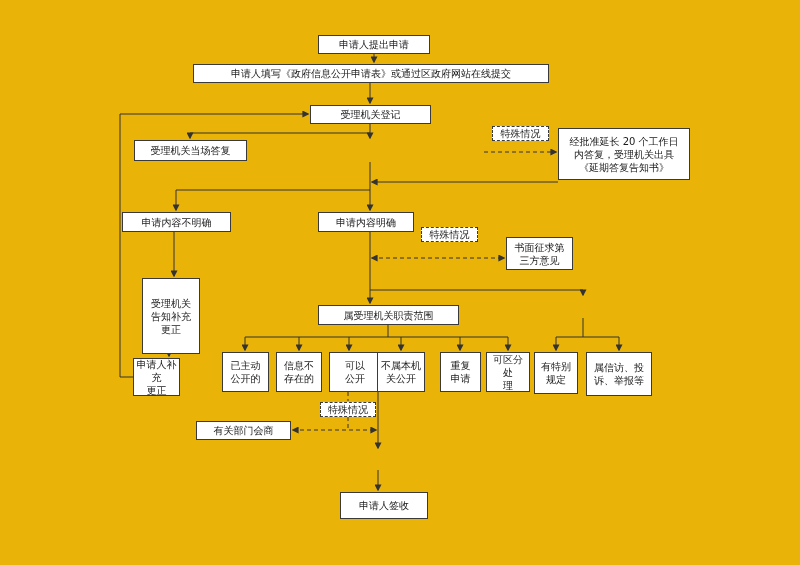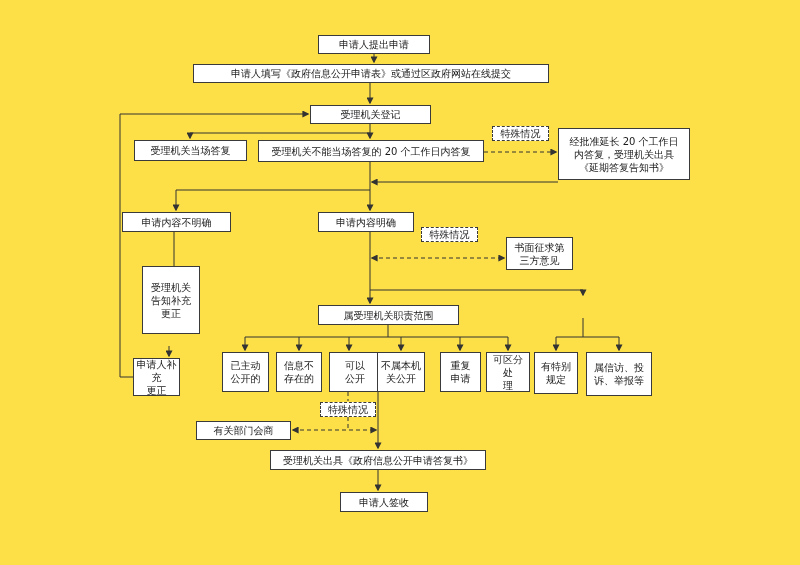--- a/index.html
+++ b/index.html
@@ -1,19 +1,19 @@
 <!DOCTYPE html>
 <html><head>
 <meta charset="utf-8">
 <style>
   html,body{margin:0;padding:0;background:#fff;}
   .diagram{
     position:relative;
     width:800px;height:565px;
-    background:#fde047;
+    background:#eab308;
     font-family:"DejaVu Sans","Liberation Sans",sans-serif;
     color:#1a1a1a;
     overflow:hidden;
   }
   .wires{position:absolute;left:0;top:0;z-index:1;}
   .node{
     position:absolute;
     box-sizing:border-box;
     border:1px solid #3a3a3a;
     background:#fff;
@@ -85,38 +85,37 @@
   </svg>
 
   <div class="node" style="left:318px;top:35px;width:112px;height:19px">申请人提出申请</div>
 
   <div class="node" style="left:193px;top:64px;width:356px;height:19px">申请人填写《政府信息公开申请表》或通过区政府网站在线提交</div>
 
   <div class="node" style="left:310px;top:105px;width:121px;height:19px">受理机关登记</div>
 
   <div class="node" style="left:134px;top:140px;width:113px;height:21px">受理机关当场答复</div>
 
-  <div class="node" style="left:258px;top:140px;width:226px;height:22px">受理机关不能当场答复的 20 个工作日内答复</div>
 
   <div class="node dashed sm" style="left:492px;top:126px;width:57px;height:15px">特殊情况</div>
 
   <div class="node sm" style="left:558px;top:128px;width:132px;height:52px">经批准延长 20 个工作日
 内答复，受理机关出具
 《延期答复告知书》</div>
 
   <div class="node" style="left:122px;top:212px;width:109px;height:20px">申请内容不明确</div>
 
   <div class="node" style="left:318px;top:212px;width:96px;height:20px">申请内容明确</div>
 
   <div class="node dashed sm" style="left:421px;top:227px;width:57px;height:15px">特殊情况</div>
 
   <div class="node" style="left:506px;top:237px;width:67px;height:33px">书面征求第
 三方意见</div>
 
-  <div class="node" style="left:142px;top:266px;width:58px;height:68px">受理机关
+  <div class="node" style="left:142px;top:278px;width:58px;height:76px">受理机关
 告知补充
 更正</div>
 
   <div class="node" style="left:318px;top:305px;width:141px;height:20px">属受理机关职责范围</div>
 
 
   <div class="node" style="left:133px;top:358px;width:47px;height:38px">申请人补充
 更正</div>
 
   <div class="node" style="left:222px;top:352px;width:47px;height:40px">已主动
@@ -140,17 +139,16 @@
   <div class="node" style="left:534px;top:352px;width:44px;height:42px">有特别
 规定</div>
 
   <div class="node" style="left:586px;top:352px;width:66px;height:44px">属信访、投
 诉、举报等</div>
 
   <div class="node dashed sm" style="left:320px;top:402px;width:56px;height:15px">特殊情况</div>
 
   <div class="node" style="left:196px;top:421px;width:95px;height:19px">有关部门会商</div>
 
-  <div class="node" style="left:270px;top:450px;width:216px;height:20px">受理机关出具《政府信息公开申请答复书》</div>
 
-  <div class="node" style="left:340px;top:492px;width:88px;height:20px">申请人签收</div>
+  <div class="node" style="left:340px;top:492px;width:88px;height:27px">申请人签收</div>
 
 </div>
 
 </body></html>

